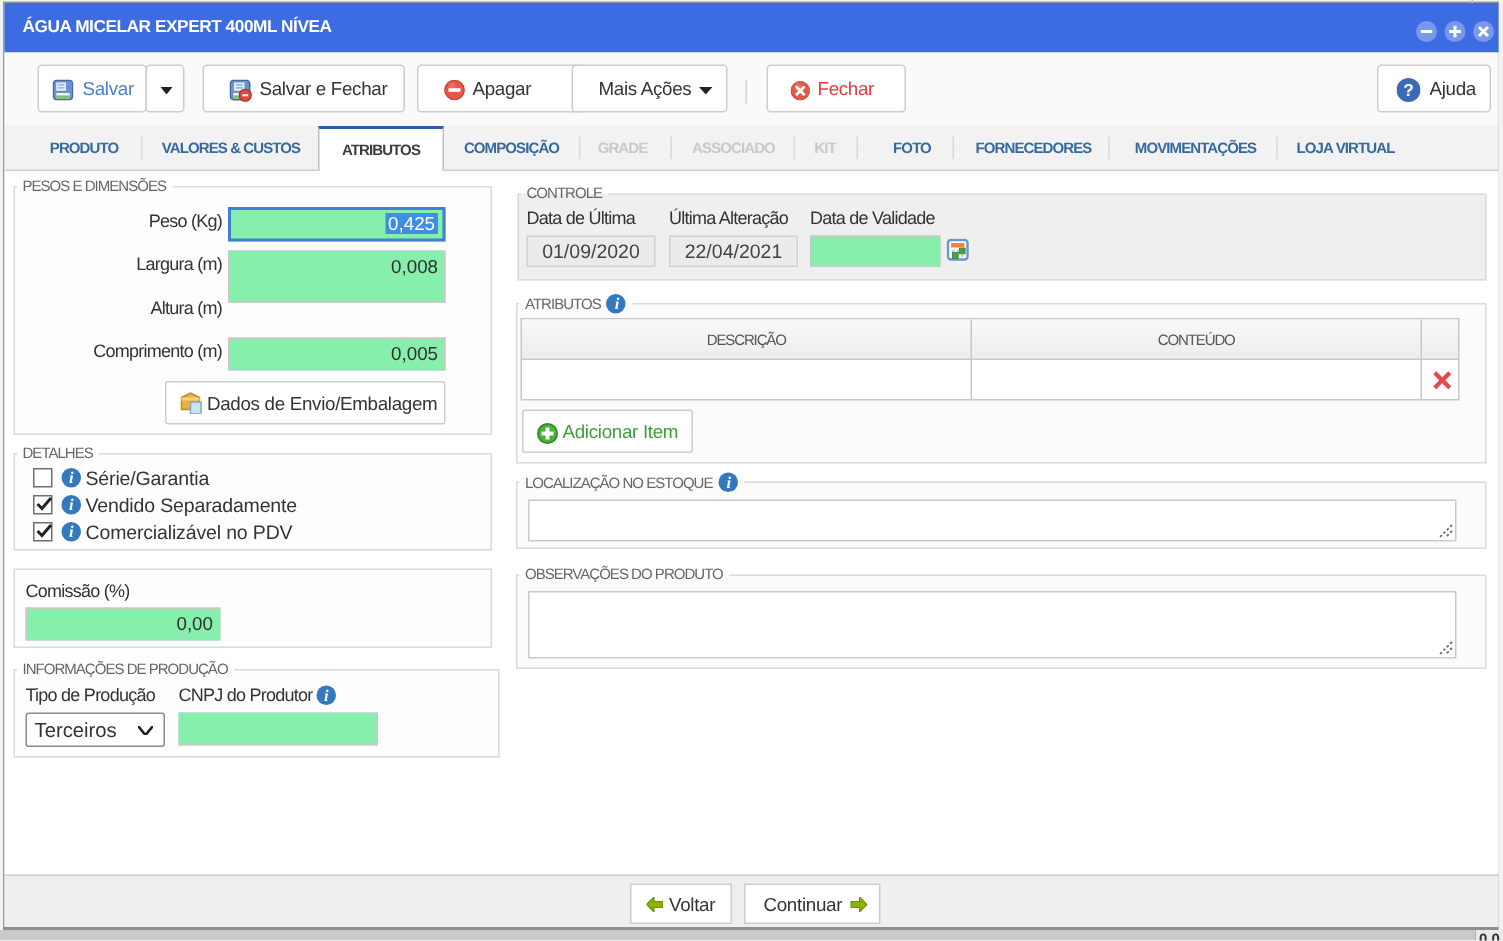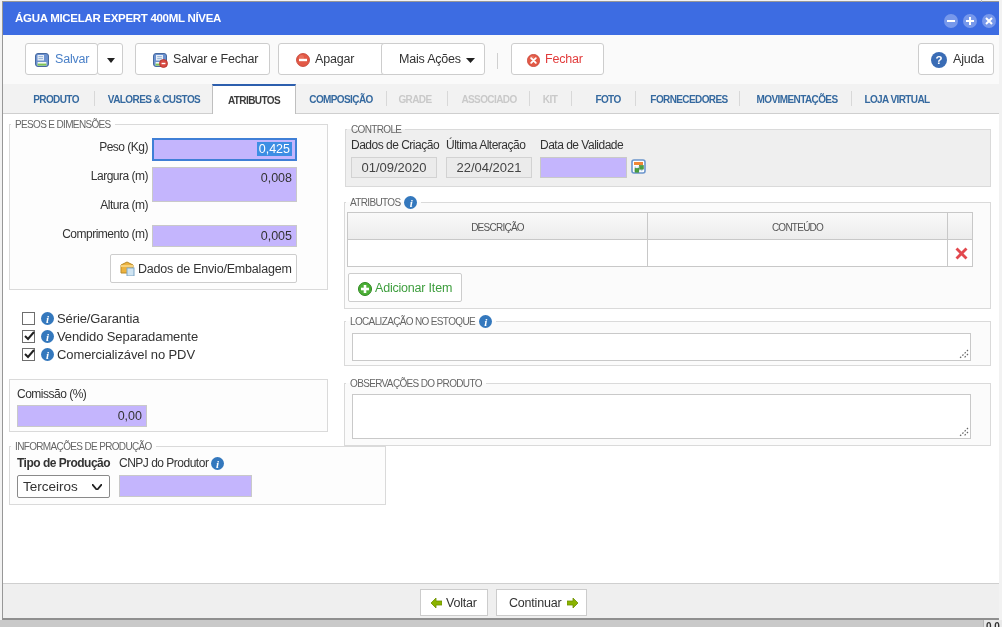--- a/index.html
+++ b/index.html
@@ -40,21 +40,21 @@
 
   
   #content { position:absolute; left:3px; top:114px; width:996px; height:469px; background:#fff; }
 
   fieldset { position:absolute; border:1px solid #dadada; background:#fdfdfd; }
   legend { font-size:10px; color:#666; letter-spacing:-0.65px; padding:0 4px; margin-left:1px; white-space:nowrap; }
   legend .info { position:relative; display:inline-block; vertical-align:-3px; margin-left:4px; }
 
   .flabel { position:absolute; font-size:12px; letter-spacing:-0.5px; color:#333; white-space:nowrap; }
   .rlabel { position:absolute; font-size:12px; letter-spacing:-0.5px; color:#333; text-align:right; white-space:nowrap; }
-  .inp { position:absolute; background:#c4b5fd; border:1px solid #c9c9c9; font-size:13px; color:#333; }
+  .inp { position:absolute; background:#86efac; border:1px solid #c9c9c9; font-size:13px; color:#333; }
   .inp .v { position:absolute; right:4px; top:3px; font-size:12.5px; }
   .ro { background:#ebebeb; border:1px solid #d2d2d2; }
   .ro .c { display:block; text-align:center; margin-top:2px; color:#444; }
 
   .ck { position:absolute; width:13px; height:13px; background:#fff; border:1px solid #6e6e6e; }
   .info { position:absolute; width:13px; height:13px; border-radius:50%; background:#3478bd; }
   .info i { position:absolute; left:0; right:0; top:1px; text-align:center; color:#fff;
             font-family:"Liberation Serif", serif; font-size:11px; font-weight:bold; font-style:italic; }
   .cklabel { position:absolute; font-size:13px; letter-spacing:-0.1px; color:#333; white-space:nowrap; }
 
@@ -177,22 +177,25 @@
   <div class="tsep" style="left:851px;"></div>
   <div id="activetab">
       <span>ATRIBUTOS</span>
     </div>
 
   <div id="content"></div>
 
   <fieldset style="left:9px; top:119px; width:319px; height:171px;">
       <legend>PESOS E DIMENSÕES</legend>
     </fieldset>
+  <fieldset style="left:9px; top:297px; width:319px; height:70px;">
+      <legend>DETALHES</legend>
+    </fieldset>
   <div class="abs" style="left:9px; top:379px; width:319px; height:53px; border:1px solid #dadada; background:#fdfdfd;"></div>
-  <fieldset style="left:9px; top:441px; width:377px; height:64px;">
+  <fieldset style="left:9px; top:441px; width:324px; height:64px;">
       <legend>INFORMAÇÕES DE PRODUÇÃO</legend>
     </fieldset>
 
   <fieldset style="left:345px; top:124px; width:646px; height:63px; background:#efefef;">
       <legend>CONTROLE</legend>
     </fieldset>
   <fieldset style="left:344px; top:196px; width:647px; height:113px; background:#fbfbfb;">
       <legend>ATRIBUTOS<span class="info"><i>i</i></span></legend>
     </fieldset>
   <fieldset style="left:344px; top:315px; width:647px; height:51px; background:#fbfbfb;">
@@ -248,34 +251,34 @@
   <div class="info" style="left:41px; top:348px;">
       <i>i</i>
     </div>
   <div class="cklabel" style="left:57px; top:347px;">Comercializável no PDV</div>
 
   <div class="flabel" style="left:17px; top:387px;">Comissão (%)</div>
   <div class="inp" style="left:17px; top:405px; width:130px; height:22px;">
       <span class="v">0,00</span>
     </div>
 
-  <div class="flabel" style="left:17px; top:456px;font-weight:bold;">Tipo de Produção</div>
+  <div class="flabel" style="left:17px; top:456px;">Tipo de Produção</div>
   <div class="flabel" style="left:119px; top:456px;">CNPJ do Produtor</div>
   <div class="info" style="left:211px; top:457px;">
       <i>i</i>
     </div>
   <div class="abs" style="left:17px; top:475px; width:93px; height:23px; background:#fff; border:1px solid #8a8a8a; border-radius:2px;">
     <span style="position:absolute; left:5px; top:3px; font-size:13.5px; color:#333;">Terceiros</span>
     <svg width="10" height="6" style="position:absolute; right:7px; top:8px;">
         <path d="M0 0 L5 6 L10 0" fill="none" stroke="#222" stroke-width="1.8"></path>
       </svg>
   </div>
   <div class="inp" style="left:119px; top:475px; width:133px; height:22px;"></div>
 
-  <div class="flabel" style="left:351px; top:138px;">Dados de Criação</div>
+  <div class="flabel" style="left:351px; top:138px;">Data de Última</div>
   <div class="flabel" style="left:446px; top:138px;">Última Alteração</div>
   <div class="flabel" style="left:540px; top:138px;">Data de Validade</div>
   <div class="inp ro" style="left:351px; top:157px; width:86px; height:21px;">
       <span class="c">01/09/2020</span>
     </div>
   <div class="inp ro" style="left:446px; top:157px; width:86px; height:21px;">
       <span class="c">22/04/2021</span>
     </div>
   <div class="inp" style="left:540px; top:157px; width:87px; height:21px;"></div>
   <svg width="15" height="15" style="position:absolute; left:631px; top:159px;">

